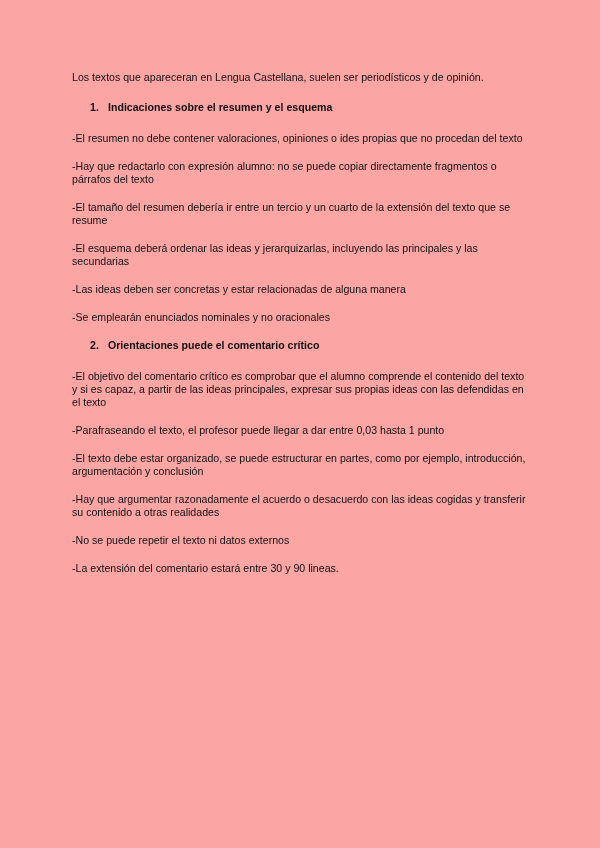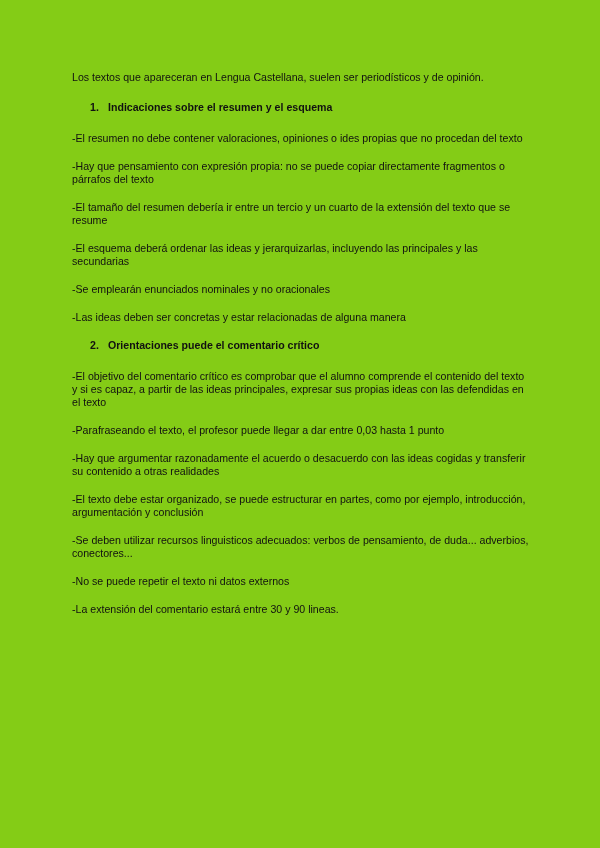--- a/index.html
+++ b/index.html
@@ -1,46 +1,45 @@
 <!DOCTYPE html>
 <html><head>
   <meta charset="utf-8">
   <style>
     html, body { margin: 0; padding: 0; background: #ffffff; }
     body { width: 600px; height: 848px; position: relative; overflow: hidden; }
     .page {
       position: absolute; left: 0; top: 0; width: 600px; height: 848px;
-      background: #84cc16;
+      background: #fca5a5;
       font-family: "Liberation Sans", sans-serif;
       font-size: 10.6px; color: #111111;
     }
     .content { position: absolute; left: 72px; top: 71px; width: 460px; }
     p { margin: 0; line-height: 13px; }
     .intro { margin-bottom: 17px; }
     .heading { font-weight: bold; position: relative; padding-left: 36px; margin-bottom: 18px; }
     .heading .num { position: absolute; left: 18px; }
     .item { margin-bottom: 15px; }
   </style>
 </head>
 <body>
 
 <div class="page">
   <div class="content">
     <p class="intro">Los textos que apareceran en Lengua Castellana, suelen ser periodísticos y de opinión.</p>
 
     <p class="heading"><span class="num">1.</span><span>Indicaciones sobre el resumen y el esquema</span></p>
     <p class="item">-El resumen no debe contener valoraciones, opiniones o ides propias que no procedan del texto</p>
-    <p class="item">-Hay que pensamiento con expresión propia: no se puede copiar directamente fragmentos o párrafos del texto</p>
+    <p class="item">-Hay que redactarlo con expresión alumno: no se puede copiar directamente fragmentos o párrafos del texto</p>
     <p class="item">-El tamaño del resumen debería ir entre un tercio y un cuarto de la extensión del texto que se resume</p>
     <p class="item">-El esquema deberá ordenar las ideas y jerarquizarlas, incluyendo las principales y las secundarias</p>
+    <p class="item">-Las ideas deben ser concretas y estar relacionadas de alguna manera</p>
     <p class="item">-Se emplearán enunciados nominales y no oracionales</p>
-    <p class="item">-Las ideas deben ser concretas y estar relacionadas de alguna manera</p>
 
     <p class="heading"><span class="num">2.</span><span>Orientaciones puede el comentario crítico</span></p>
     <p class="item">-El objetivo del comentario crítico es comprobar que el alumno comprende el contenido del texto y si es capaz, a partir de las ideas principales, expresar sus propias ideas con las defendidas en el texto</p>
     <p class="item">-Parafraseando el texto, el profesor puede llegar a dar entre 0,03 hasta 1 punto</p>
+    <p class="item">-El texto debe estar organizado, se puede estructurar en partes, como por ejemplo, introducción, argumentación y conclusión</p>
     <p class="item">-Hay que argumentar razonadamente el acuerdo o desacuerdo con las ideas cogidas y transferir su contenido a otras realidades</p>
-    <p class="item">-El texto debe estar organizado, se puede estructurar en partes, como por ejemplo, introducción, argumentación y conclusión</p>
-    <p class="item">-Se deben utilizar recursos linguisticos adecuados: verbos de pensamiento, de duda... adverbios, conectores...</p>
     <p class="item">-No se puede repetir el texto ni datos externos</p>
     <p class="item">-La extensión del comentario estará entre 30 y 90 lineas.</p>
   </div>
 </div>
 
 </body></html>

